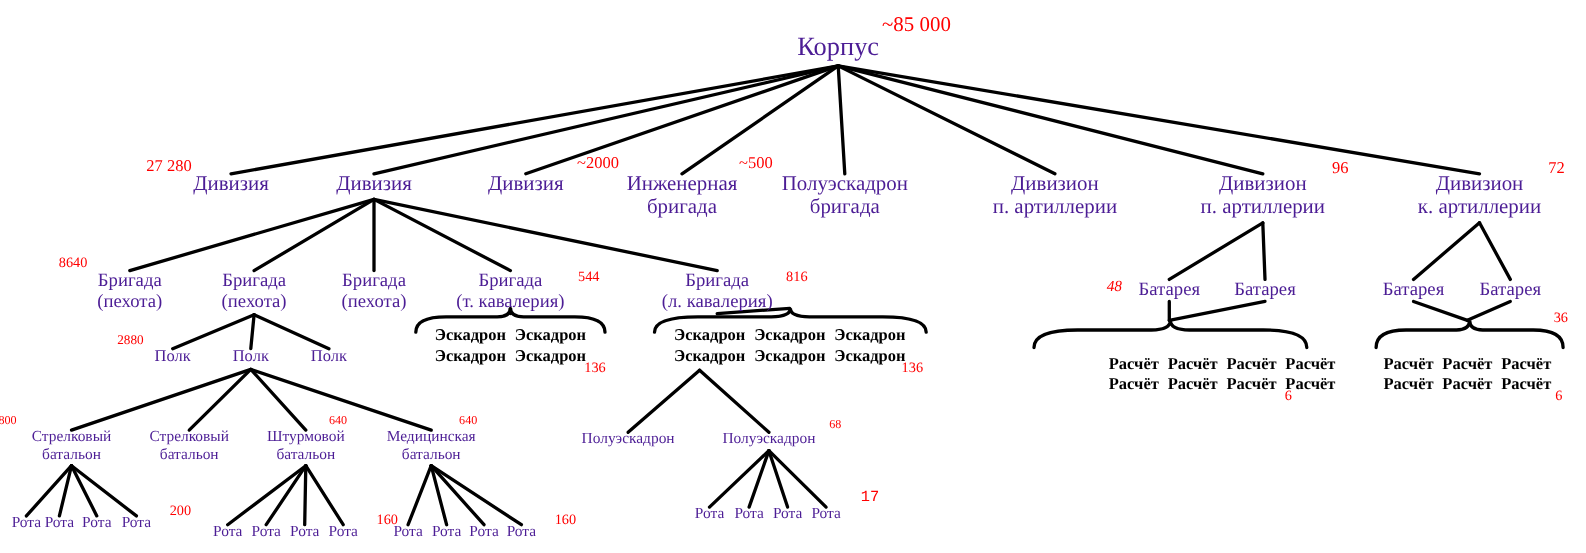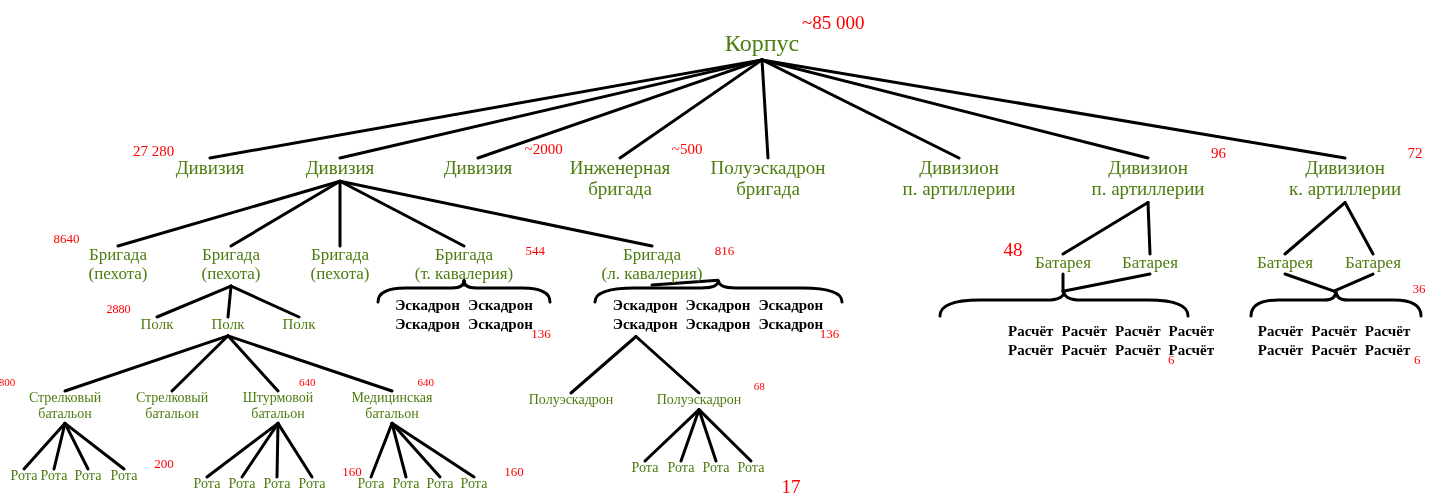--- a/index.html
+++ b/index.html
@@ -7,21 +7,21 @@
     position:relative;
     width:1442px;
     height:503px;
     background:#ffffff;
     font-family:"Liberation Serif","DejaVu Serif",serif;
     overflow:hidden;
   }
   #edges{position:absolute;left:0;top:0;width:1442px;height:503px;}
   .node{
     position:absolute;
-    color:#4d7c0f;
+    color:#4c1d95;
     text-align:center;
     line-height:1.12;
     white-space:nowrap;
     transform:translateX(-50%);
   }
   .node .ln{display:block;}
   .qty{
     position:absolute;
     color:#ff0000;
     font-family:"Liberation Serif","DejaVu Serif",serif;
@@ -155,21 +155,21 @@
       </div>
       <div class="qty" style="font-size: 13px; left: 535.234px; top: 243px;">544</div>
       <div class="node" style="left: 652px; top: 245px; font-size: 17px;">
         <span class="ln">Бригада</span>
         <span class="ln">(л. кавалерия)</span>
       </div>
       <div class="qty" style="font-size: 13px; left: 724.398px; top: 243px;">816</div>
       <div class="node" style="left: 1063px; top: 253px; font-size: 17px;">
         <span class="ln">Батарея</span>
       </div>
-      <div class="qty" style="font-size: 19px; left: 1013.04px; top: 239px;">48</div>
+      <div class="qty" style="font-size: 14px; left: 1013.04px; top: 254px; font-style: italic;">48</div>
       <div class="node" style="left: 1150px; top: 253px; font-size: 17px;">
         <span class="ln">Батарея</span>
       </div>
       <div class="node" style="left: 1285px; top: 253px; font-size: 17px;">
         <span class="ln">Батарея</span>
       </div>
       <div class="node" style="left: 1373px; top: 253px; font-size: 17px;">
         <span class="ln">Батарея</span>
       </div>
       <div class="qty" style="font-size: 13px; left: 1418.96px; top: 241px; margin-top: 40px;">36</div>
@@ -273,15 +273,15 @@
       </div>
       <div class="node" style="left: 681px; top: 460px; font-size: 14px;">
         <span class="ln">Рота</span>
       </div>
       <div class="node" style="left: 716px; top: 460px; font-size: 14px;">
         <span class="ln">Рота</span>
       </div>
       <div class="node" style="left: 751px; top: 460px; font-size: 14px;">
         <span class="ln">Рота</span>
       </div>
-      <div class="qty" style="font-size: 19px; left: 791px; top: 476px;">17</div>
+      <div class="qty" style="font-size: 14px; left: 791px; top: 444px; font-family: Liberation Mono, monospace;">17</div>
     </div>
 </div>
 
 </body></html>

